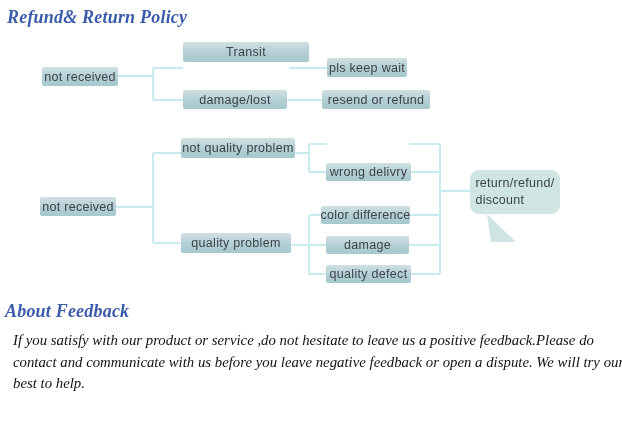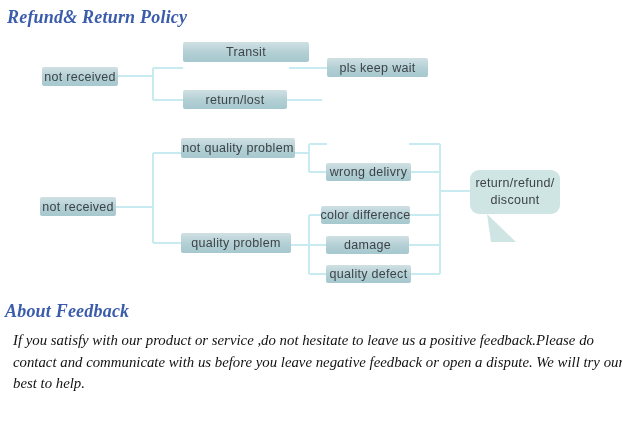--- a/index.html
+++ b/index.html
@@ -23,21 +23,21 @@
   .node {
     position:absolute;
     background:linear-gradient(180deg,#d0e0e3 0%,#b2cfd4 55%,#a5c8ce 100%);
     border-radius:2px;
     display:flex; align-items:center; justify-content:center;
     font-size:12.5px; color:#3d4347; letter-spacing:0.3px;
     white-space:nowrap;
   }
   .node.soft {
     background:#cfe5e4; border-radius:9px;
-    white-space:pre-line; text-align:center; line-height:1.35;
+    white-space:pre-line; line-height:1.35;
     font-size:12.5px;
   }
   .node.bubble { border-radius:10px; }
 </style>
 </head>
 <body>
 
 <div id="canvas">
 
   <svg id="connector-svg" width="622" height="421">
@@ -73,22 +73,23 @@
       <path d="M440 144 V274"></path>
       <path d="M440 191 H470"></path>
     </g>
     <polygon points="487,214 516,242 491,242" fill="#cfe5e4"></polygon>
   </svg>
 
   <div class="section-title">Refund&amp; Return Policy</div>
 
   <div class="node" style="left:42px;top:67px;width:76px;height:19px">not received</div>
   <div class="node" style="left:183px;top:42px;width:126px;height:20px">Transit</div>
-  <div class="node" style="left:183px;top:90px;width:104px;height:19px">return/lost</div>
-  <div class="node" style="left:327px;top:58px;width:101px;height:19px">pls keep wait</div>
+  <div class="node" style="left:183px;top:90px;width:104px;height:19px">damage/lost</div>
+  <div class="node" style="left:327px;top:58px;width:80px;height:19px">pls keep wait</div>
+  <div class="node" style="left:322px;top:90px;width:108px;height:19px">resend or refund</div>
 
   <div class="node" style="left:40px;top:197px;width:76px;height:19px">not received</div>
   <div class="node" style="left:181px;top:138px;width:114px;height:20px">not quality problem</div>
   <div class="node" style="left:181px;top:233px;width:110px;height:20px">quality problem</div>
   <div class="node" style="left:326px;top:163px;width:85px;height:18px">wrong delivry</div>
   <div class="node" style="left:321px;top:206px;width:89px;height:18px">color difference</div>
   <div class="node" style="left:326px;top:236px;width:83px;height:18px">damage</div>
   <div class="node" style="left:326px;top:265px;width:85px;height:18px">quality defect</div>
 
   <div class="node soft" style="left:470px;top:170px;width:90px;height:44px">return/refund/

